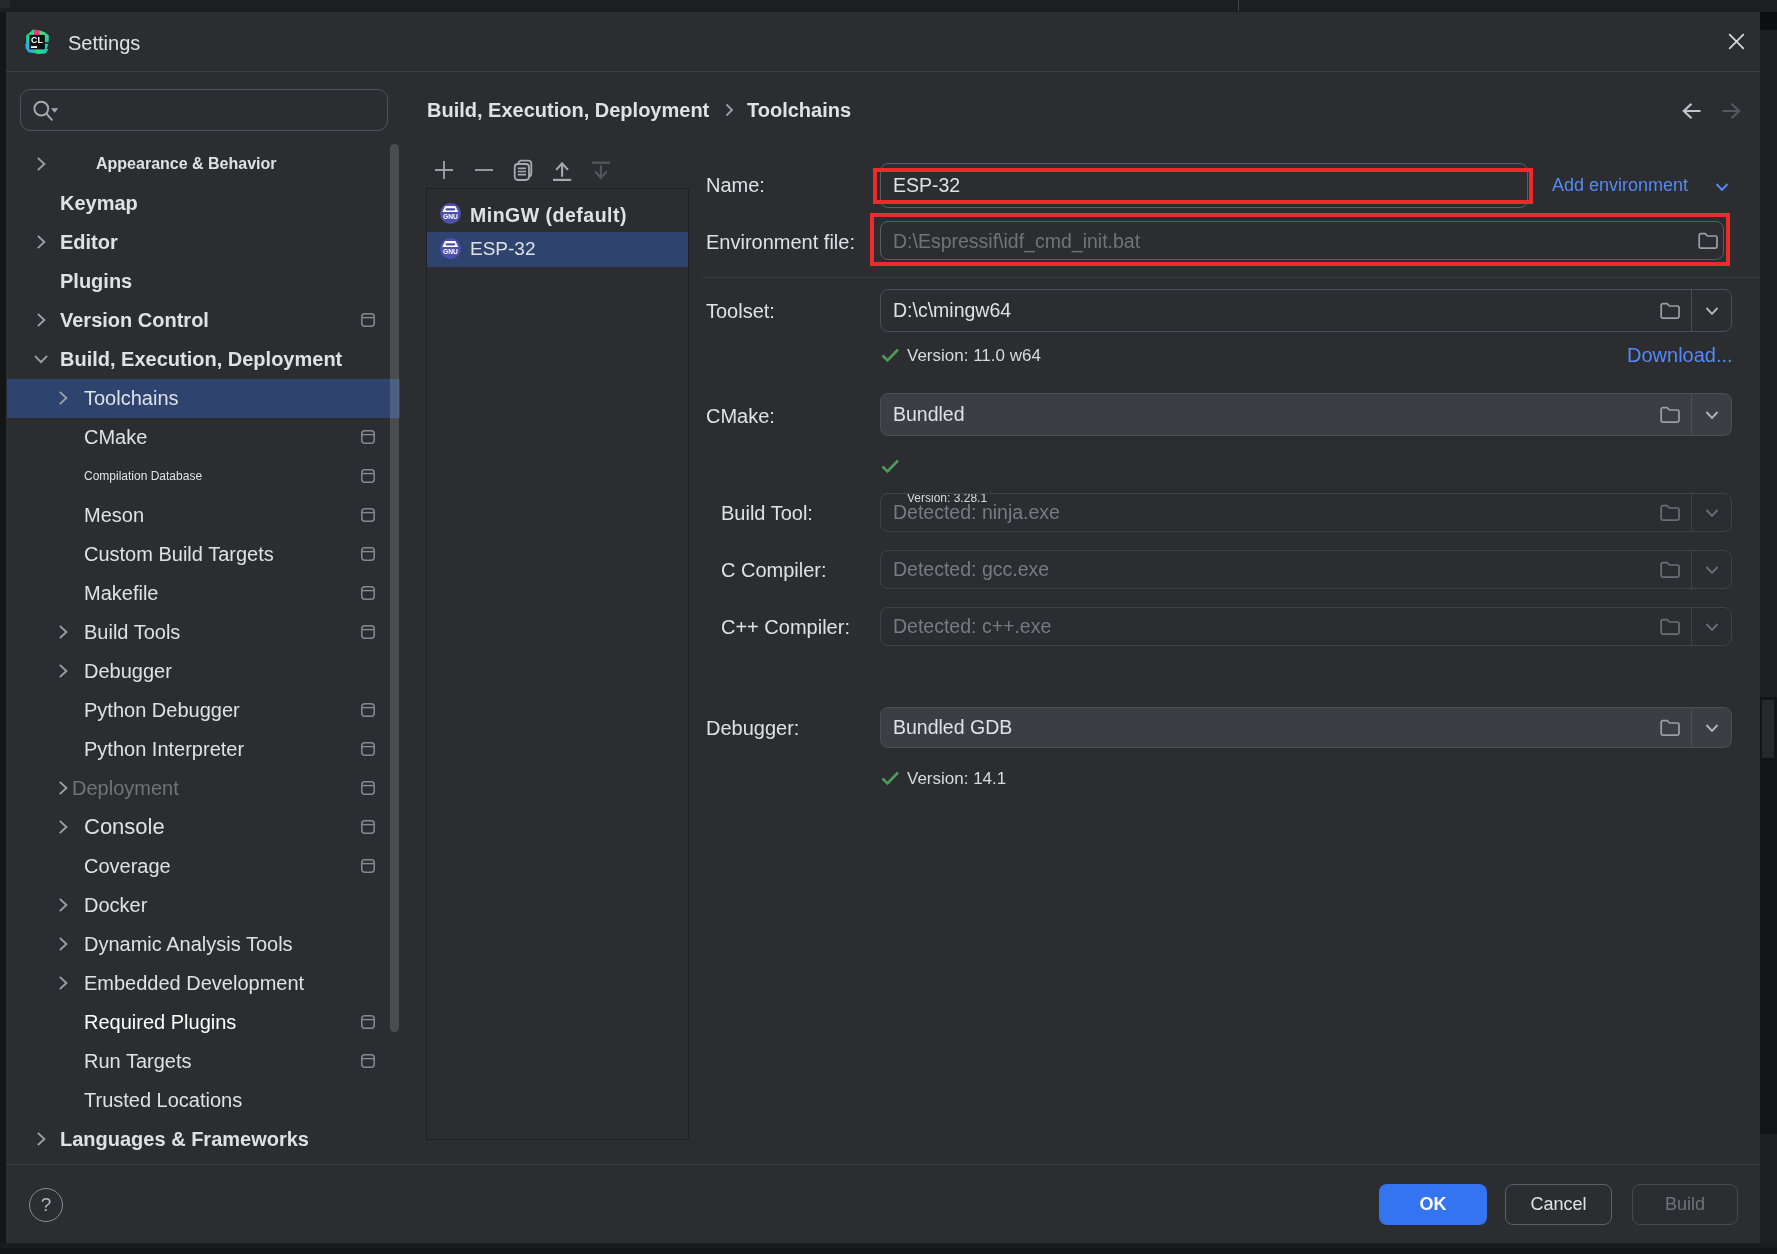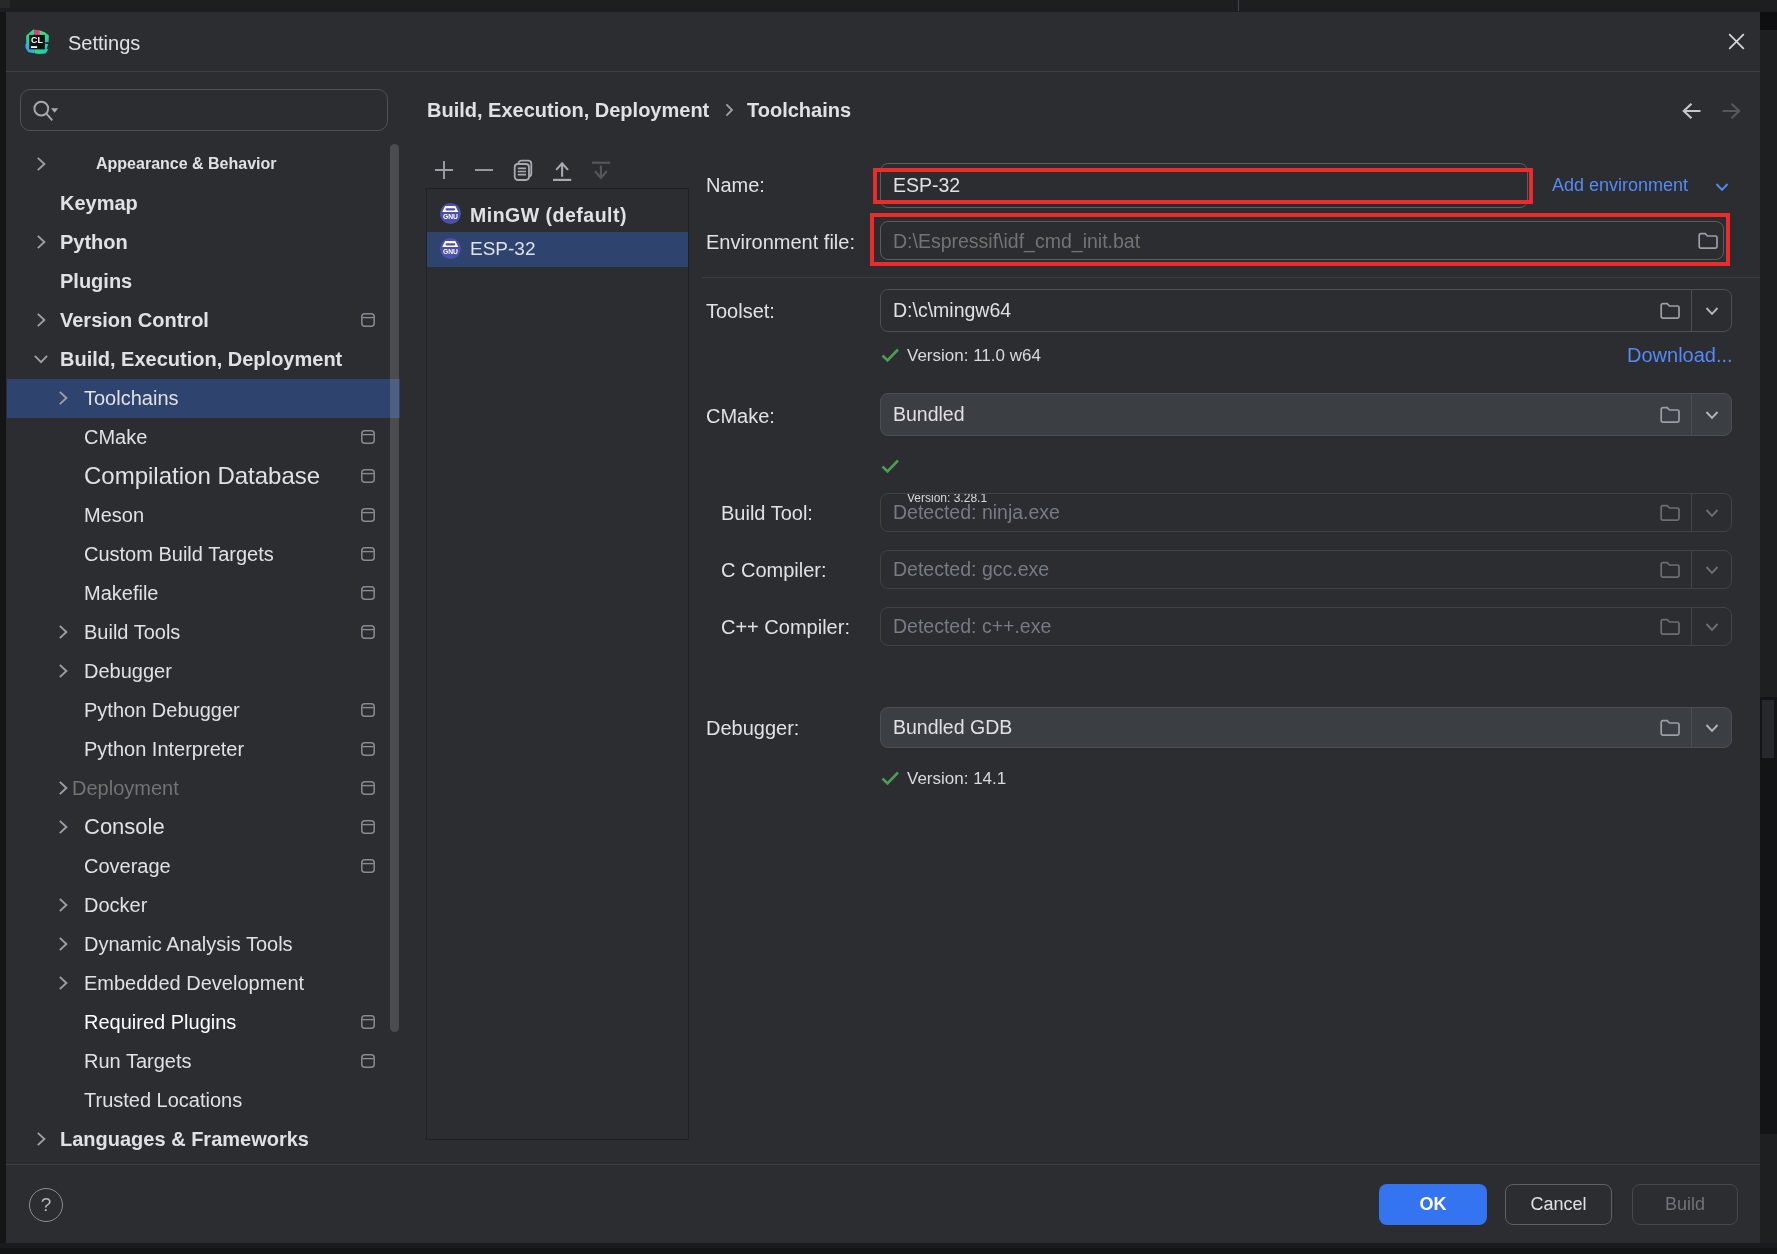--- a/index.html
+++ b/index.html
@@ -81,21 +81,21 @@
         <path d="M4.8 1.9 L11.4 8 L4.8 14.1" stroke="#9ba0a8" stroke-width="1.9" fill="none"></path>
       </svg>
     </div>
     <div class="abs" style="left:60px;top:153px;color:#dfe1e5;font-size:16px;line-height:22px;font-weight:bold;white-space:pre;margin-left:36px;">Appearance &amp; Behavior</div>
     <div class="abs" style="left:60px;top:192px;color:#dfe1e5;font-size:20px;line-height:22px;font-weight:bold;white-space:pre;">Keymap</div>
     <div class="abs" style="left:33px;top:234px;">
       <svg width="16" height="16" viewBox="0 0 16 16">
         <path d="M4.8 1.9 L11.4 8 L4.8 14.1" stroke="#9ba0a8" stroke-width="1.9" fill="none"></path>
       </svg>
     </div>
-    <div class="abs" style="left:60px;top:231px;color:#dfe1e5;font-size:20px;line-height:22px;font-weight:bold;white-space:pre;">Python</div>
+    <div class="abs" style="left:60px;top:231px;color:#dfe1e5;font-size:20px;line-height:22px;font-weight:bold;white-space:pre;">Editor</div>
     <div class="abs" style="left:60px;top:270px;color:#dfe1e5;font-size:20px;line-height:22px;font-weight:bold;white-space:pre;">Plugins</div>
     <div class="abs" style="left:33px;top:312px;">
       <svg width="16" height="16" viewBox="0 0 16 16">
         <path d="M4.8 1.9 L11.4 8 L4.8 14.1" stroke="#9ba0a8" stroke-width="1.9" fill="none"></path>
       </svg>
     </div>
     <div class="abs" style="left:60px;top:309px;color:#dfe1e5;font-size:20px;line-height:22px;font-weight:bold;white-space:pre;">Version Control</div>
     <div class="abs" style="left:361px;top:313px;">
       <svg width="14" height="14" viewBox="0 0 14 14">
         <rect x="0.8" y="0.8" width="12.4" height="12.4" rx="3" fill="none" stroke="#868a91" stroke-width="1.5"></rect>
@@ -115,21 +115,21 @@
       </svg>
     </div>
     <div class="abs" style="left:84px;top:387px;color:#dfe1e5;font-size:20px;line-height:22px;white-space:pre;">Toolchains</div>
     <div class="abs" style="left:84px;top:426px;color:#dfe1e5;font-size:20px;line-height:22px;white-space:pre;">CMake</div>
     <div class="abs" style="left:361px;top:430px;">
       <svg width="14" height="14" viewBox="0 0 14 14">
         <rect x="0.8" y="0.8" width="12.4" height="12.4" rx="3" fill="none" stroke="#868a91" stroke-width="1.5"></rect>
         <path d="M1.2 4.6 H12.8" stroke="#868a91" stroke-width="1.4"></path>
       </svg>
     </div>
-    <div class="abs" style="left:84px;top:465px;color:#dfe1e5;font-size:24px;line-height:22px;white-space:pre;">Compilation Database</div>
+    <div class="abs" style="left:84px;top:465px;color:#dfe1e5;font-size:12px;line-height:22px;white-space:pre;">Compilation Database</div>
     <div class="abs" style="left:361px;top:469px;">
       <svg width="14" height="14" viewBox="0 0 14 14">
         <rect x="0.8" y="0.8" width="12.4" height="12.4" rx="3" fill="none" stroke="#868a91" stroke-width="1.5"></rect>
         <path d="M1.2 4.6 H12.8" stroke="#868a91" stroke-width="1.4"></path>
       </svg>
     </div>
     <div class="abs" style="left:84px;top:504px;color:#dfe1e5;font-size:20px;line-height:22px;white-space:pre;">Meson</div>
     <div class="abs" style="left:361px;top:508px;">
       <svg width="14" height="14" viewBox="0 0 14 14">
         <rect x="0.8" y="0.8" width="12.4" height="12.4" rx="3" fill="none" stroke="#868a91" stroke-width="1.5"></rect>

